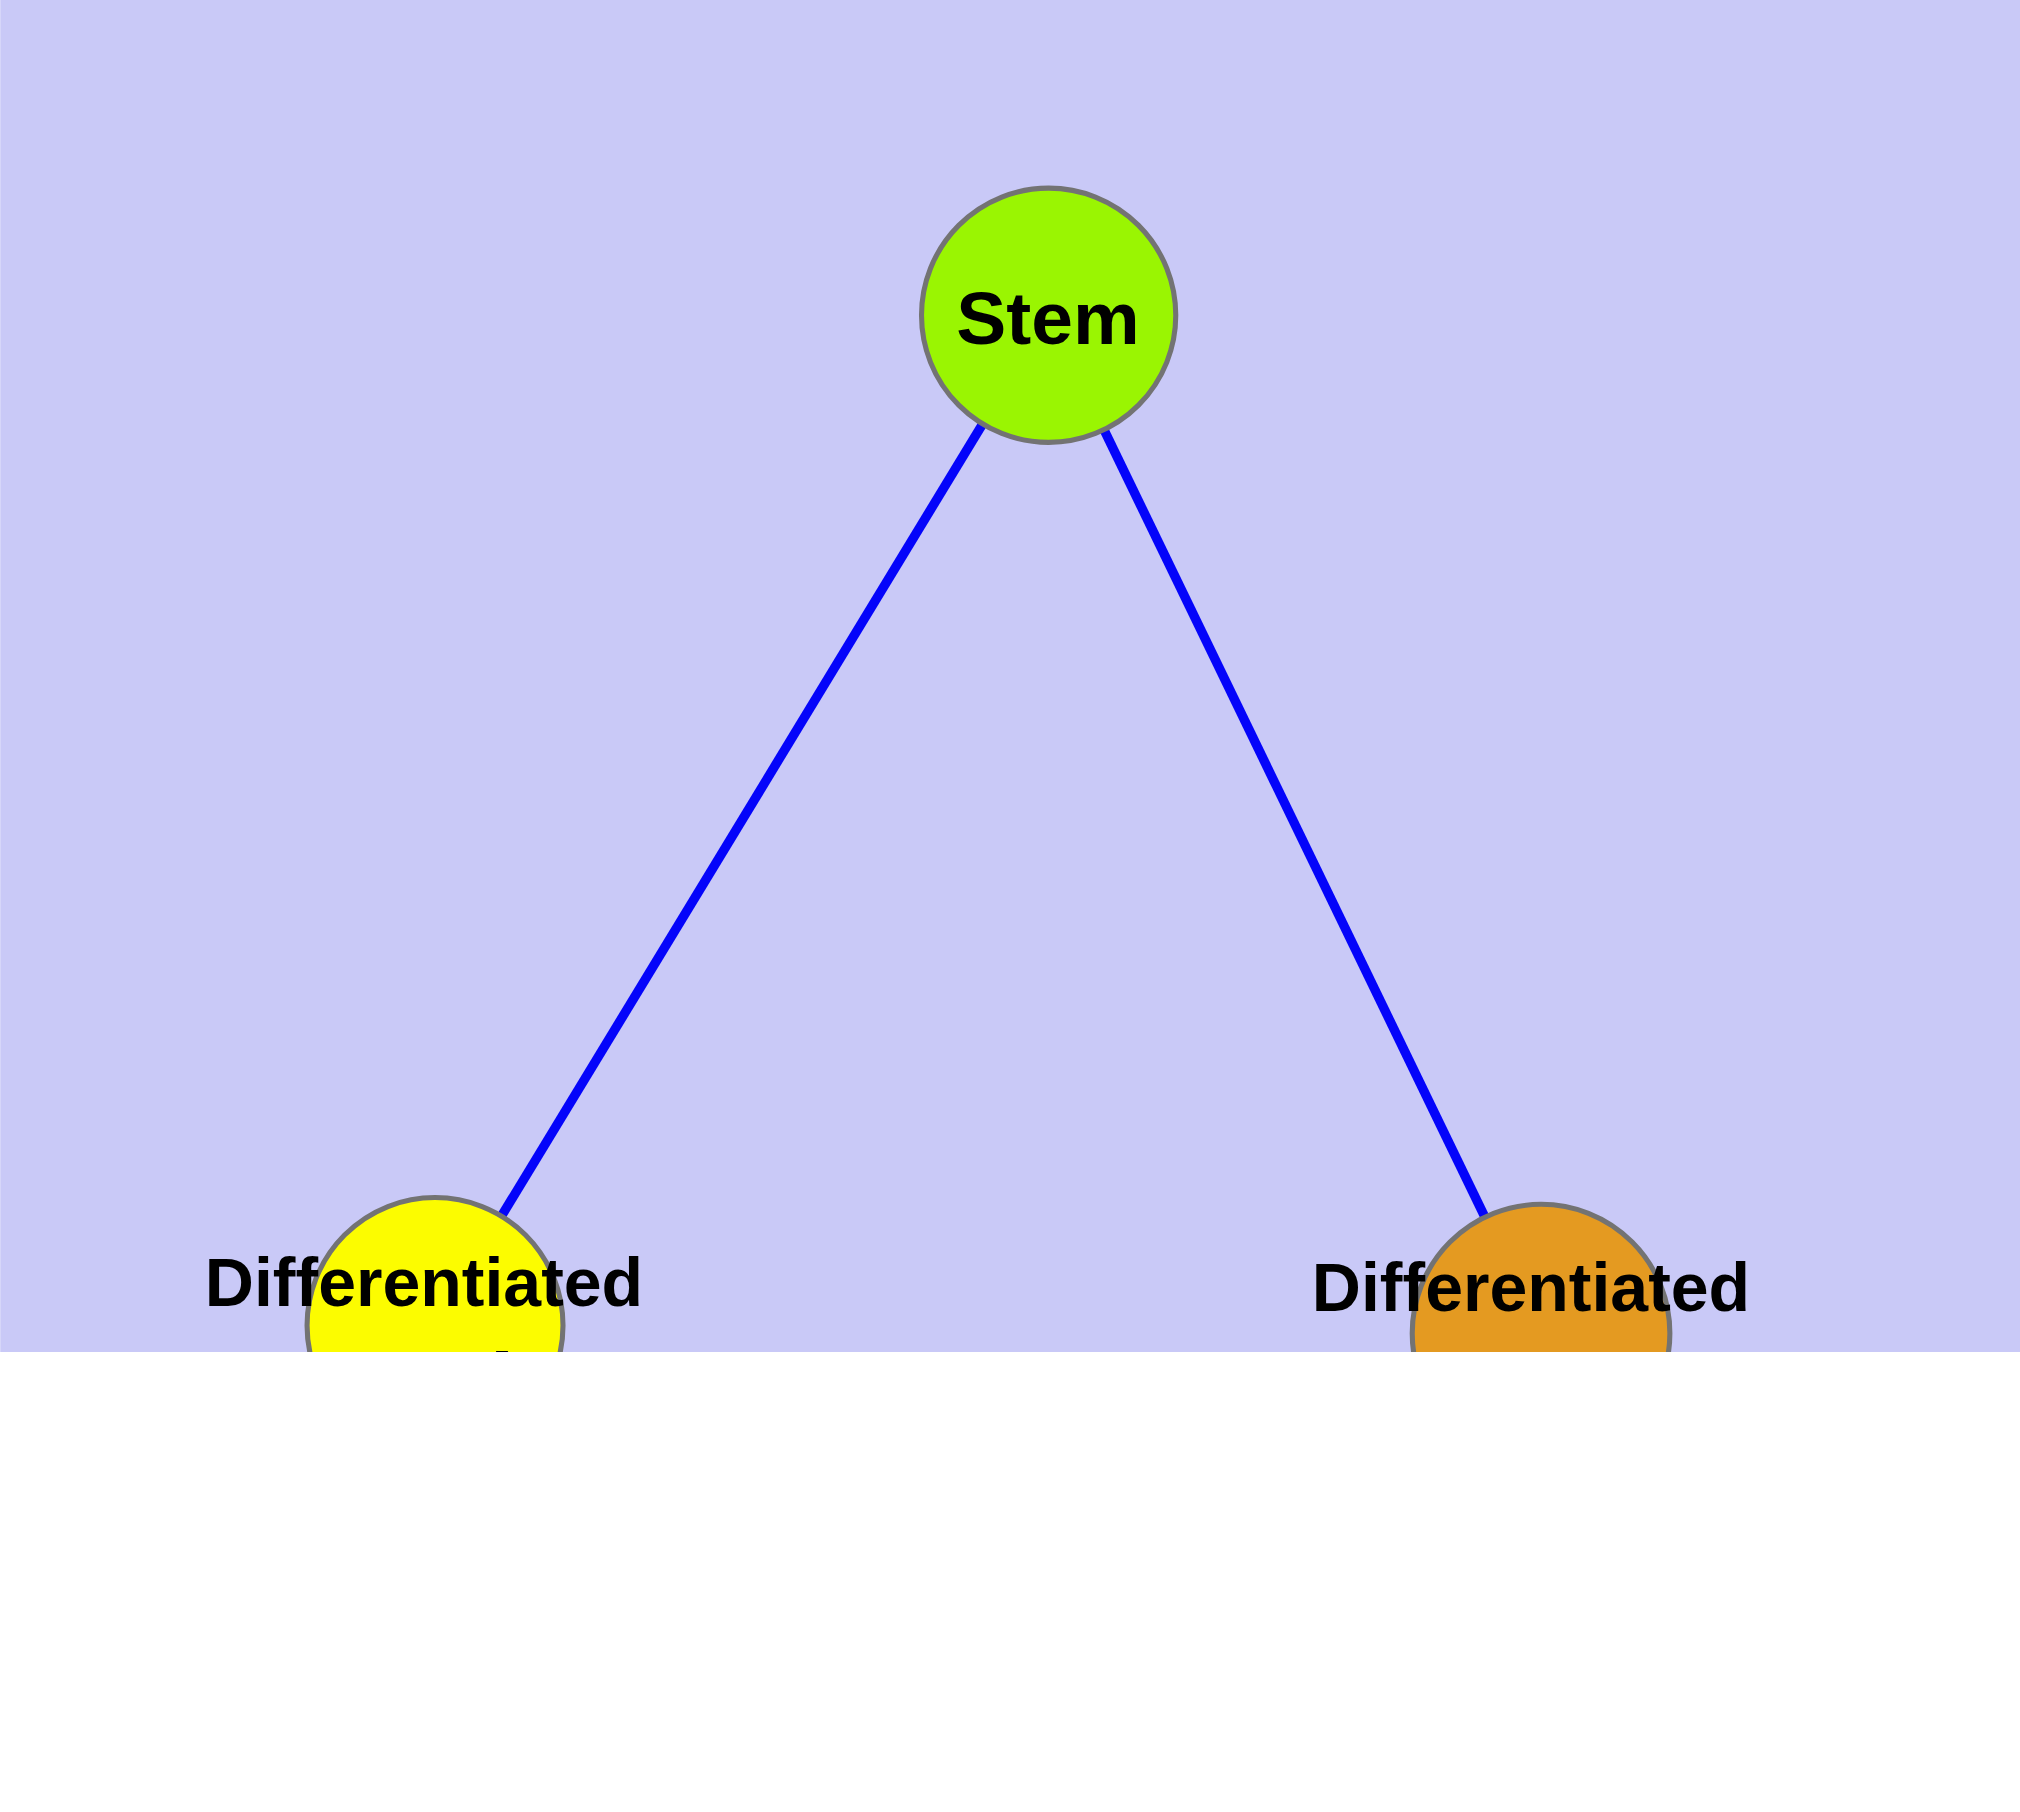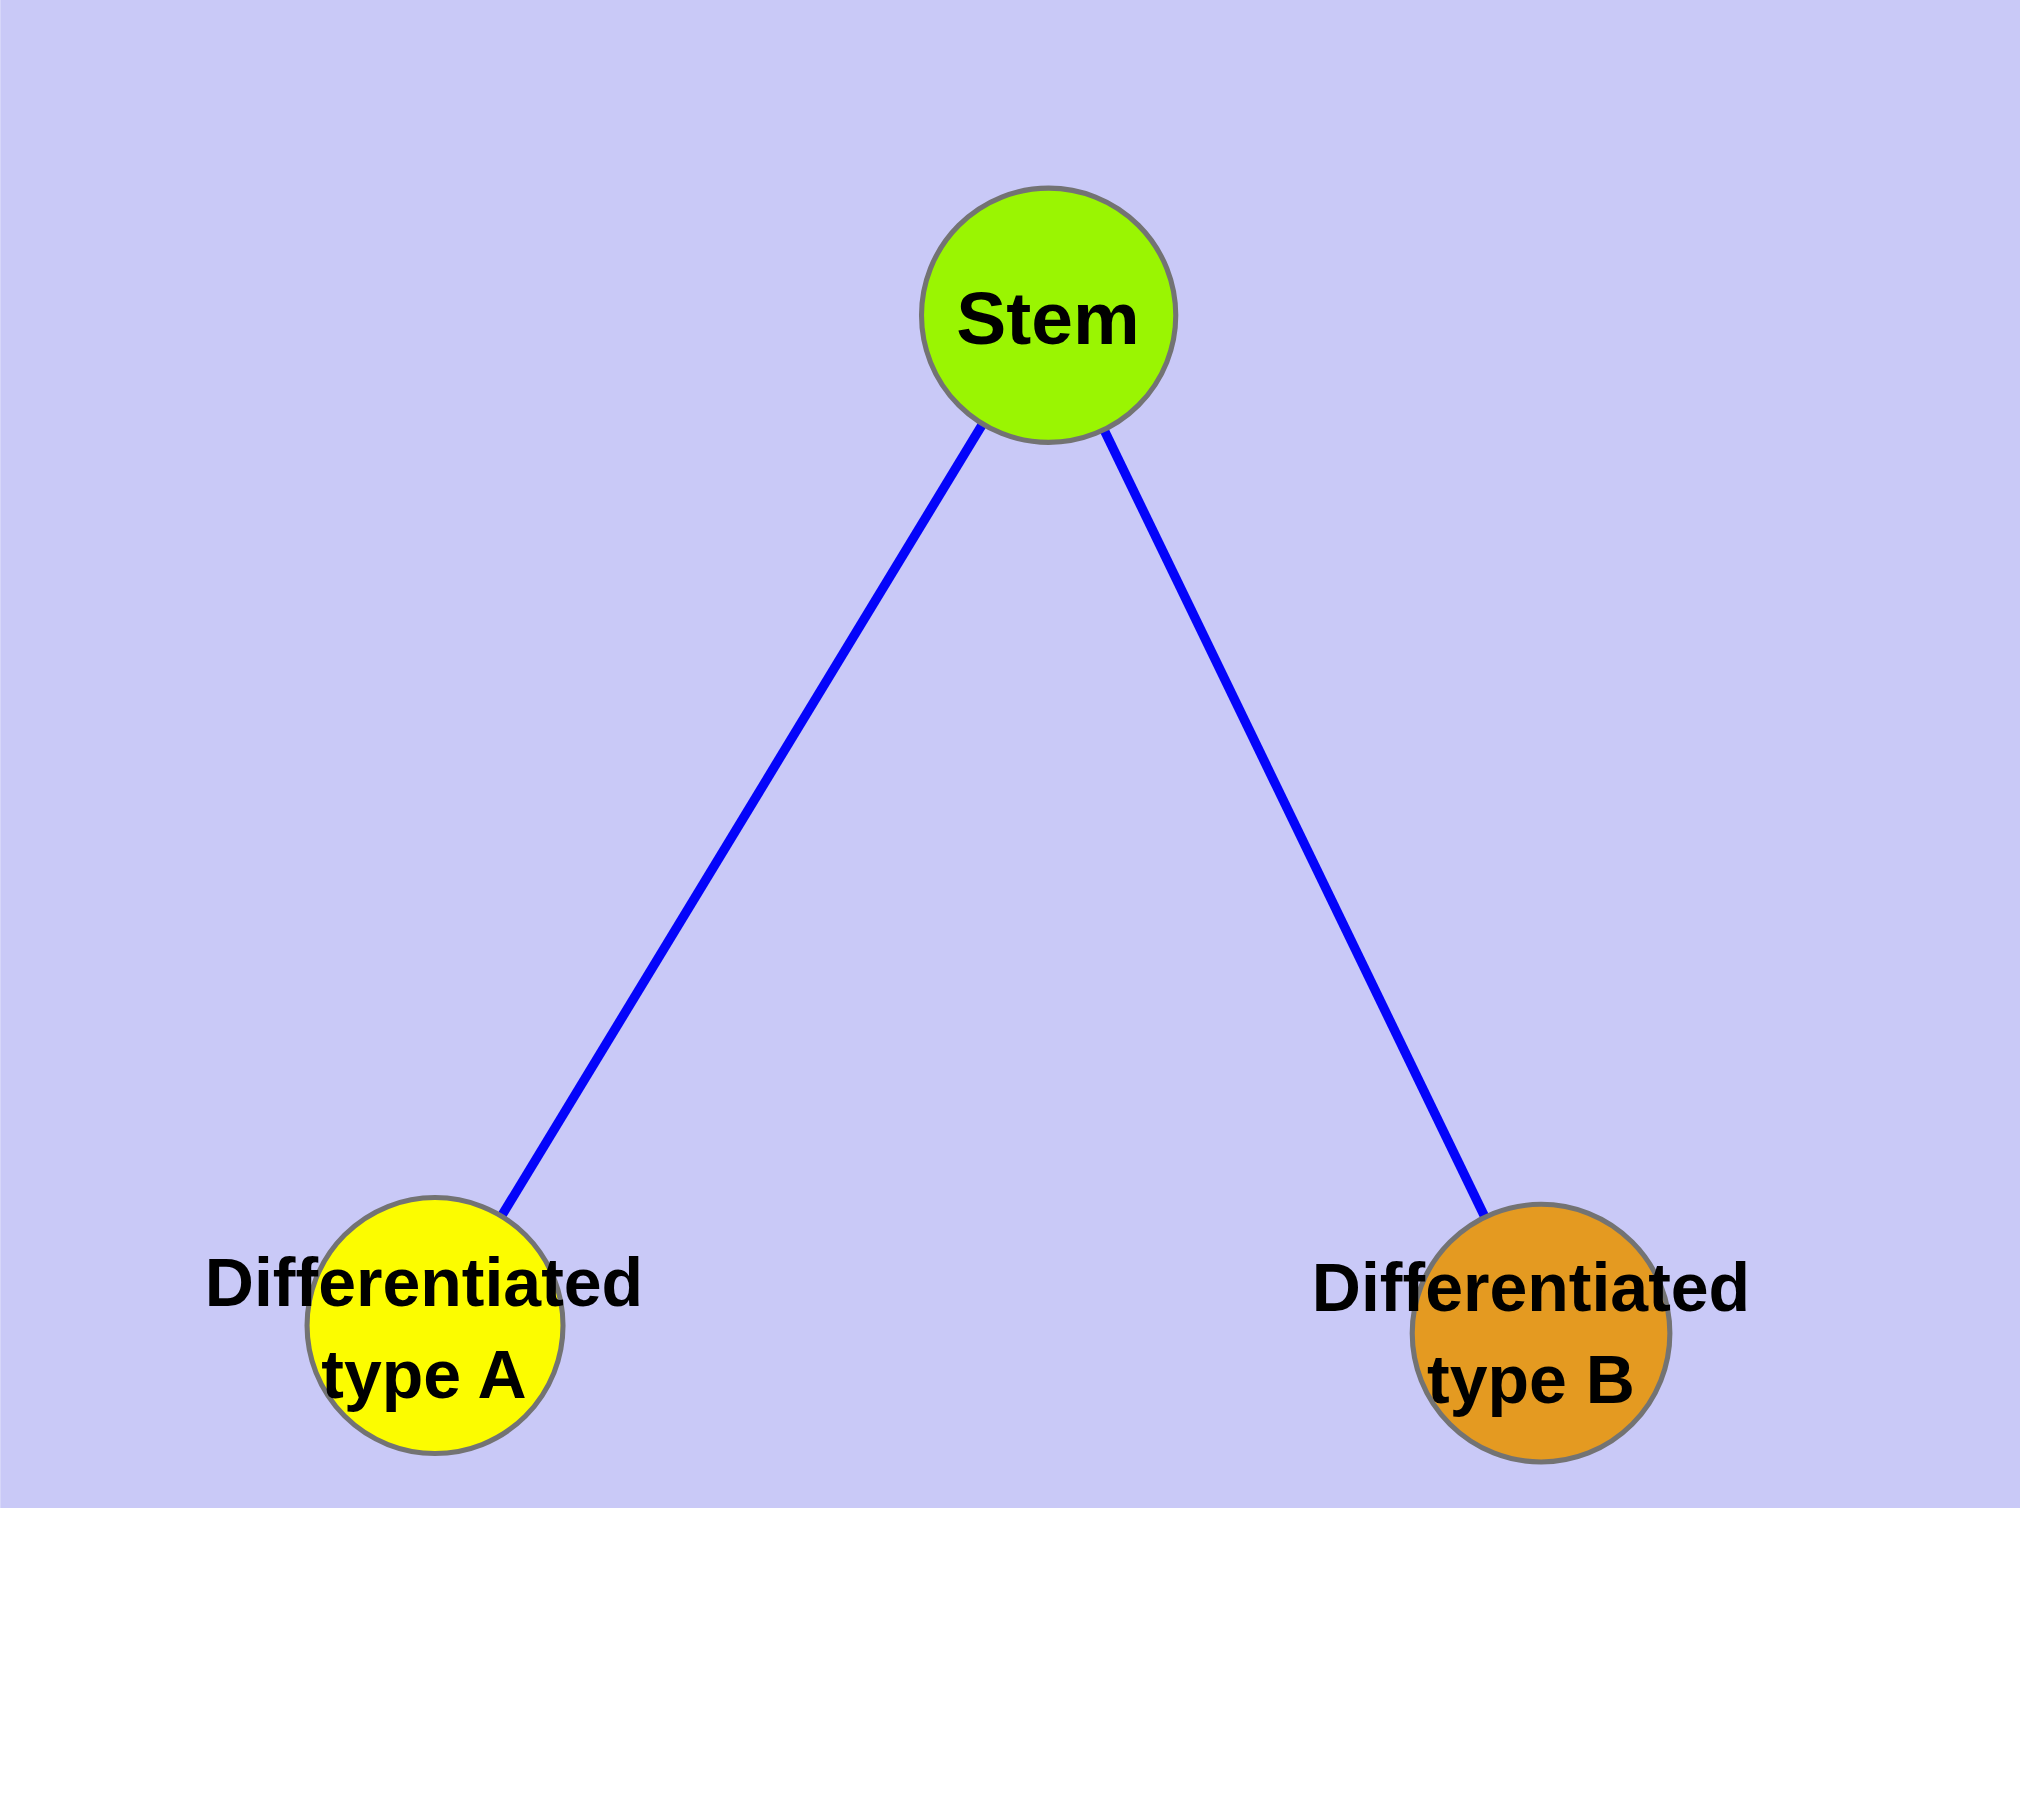--- a/index.html
+++ b/index.html
@@ -1,19 +1,19 @@
 <!DOCTYPE html>
 <html style="font-size:13.6px"><head>
 <meta charset="utf-8">
 <style>
   html, body { margin: 0; padding: 0; }
   .stage {
     position: relative;
     width: 2021px;
-    height: 1508px;
+    height: 1352px;
     overflow: hidden;
     font-family: "Liberation Sans", sans-serif;
   }
   .stage svg {
     position: absolute;
     left: 0; top: 0;
     width: 2021px;
     height: 1812px;
     display: block;
   }

